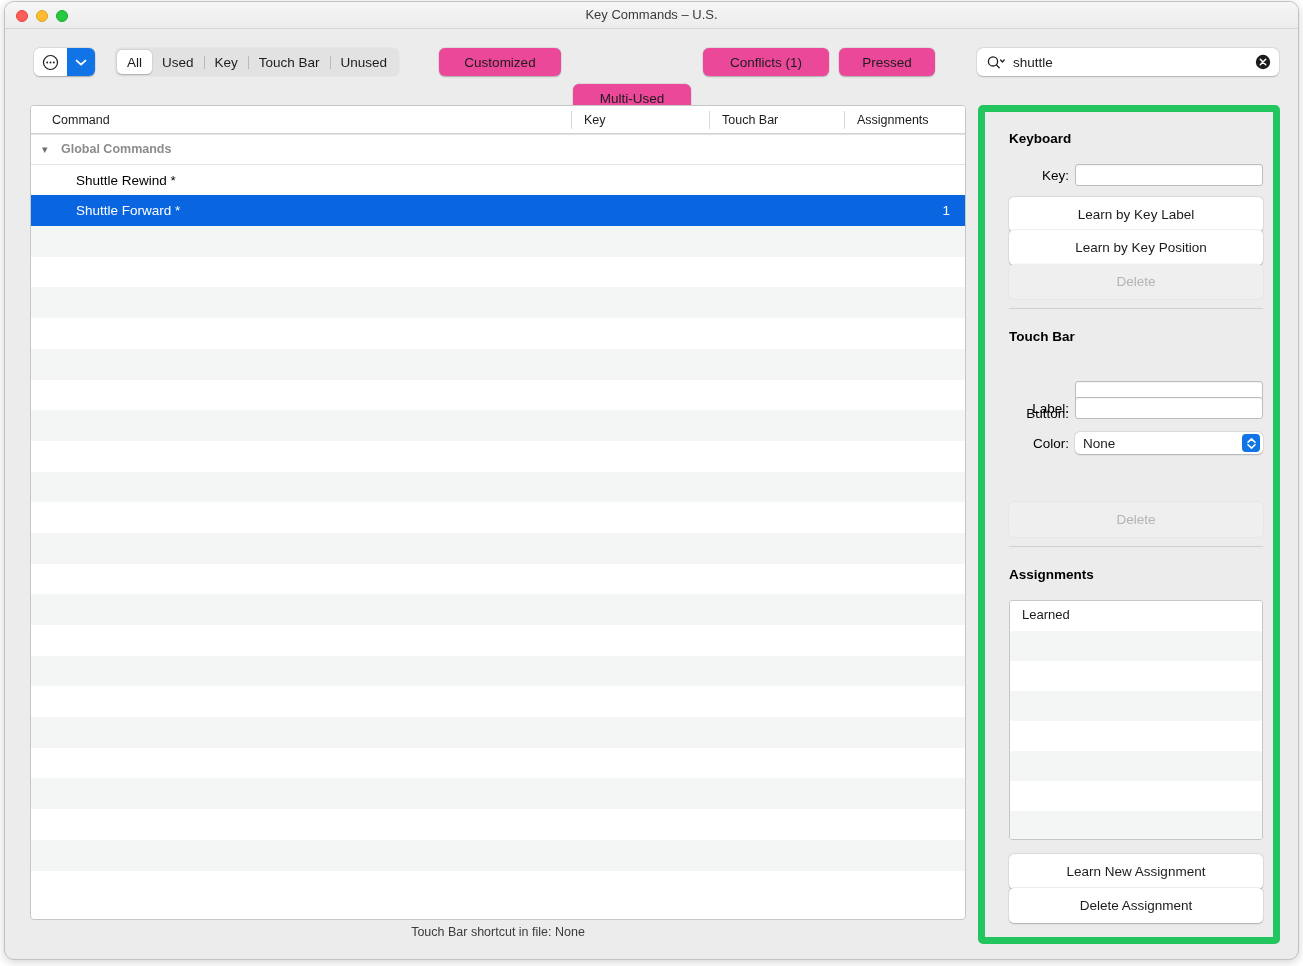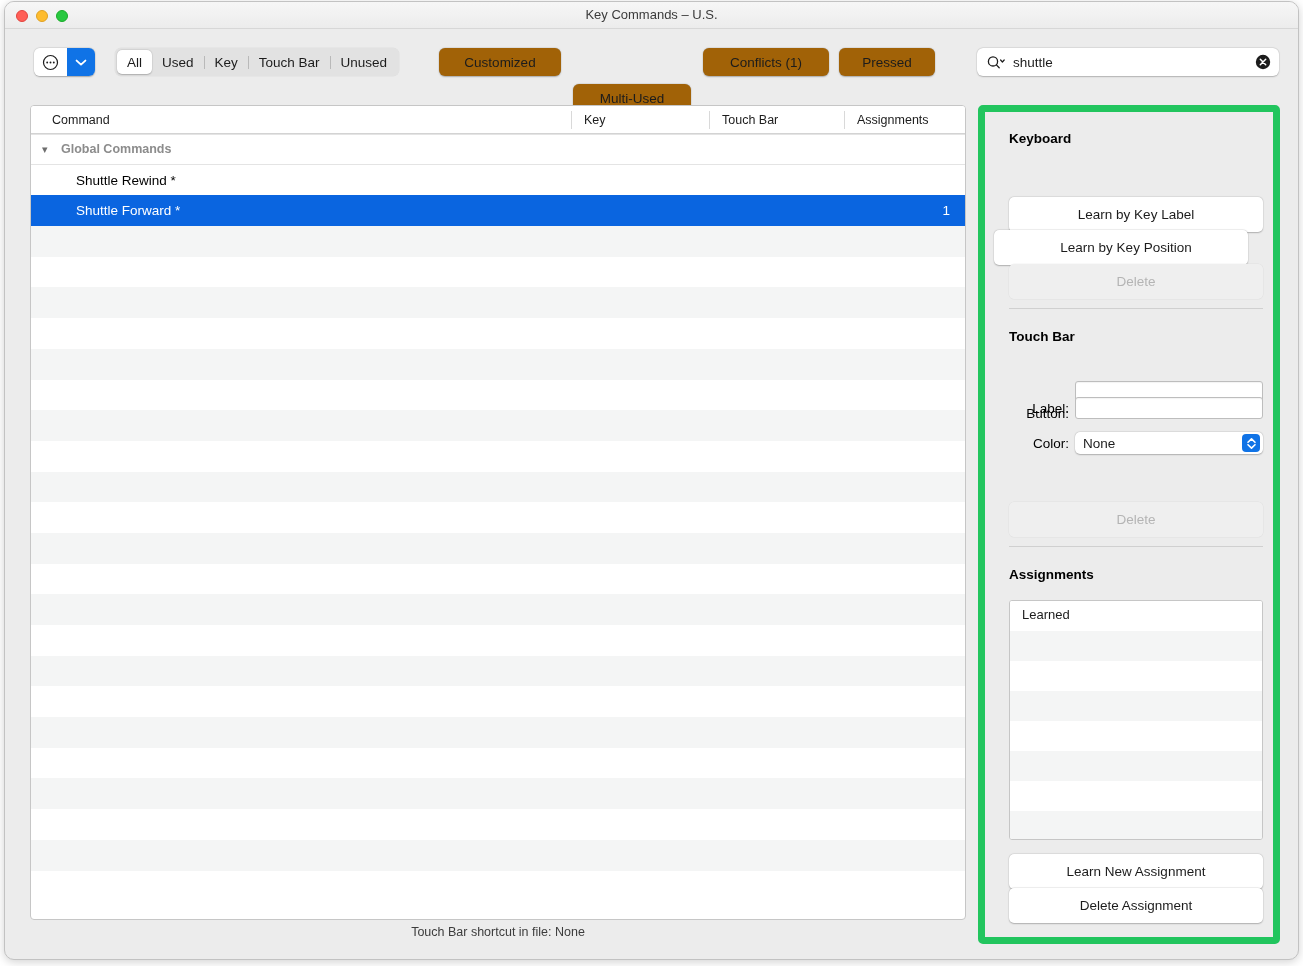--- a/index.html
+++ b/index.html
@@ -108,21 +108,21 @@
   }
   .seg-div {
     width: 1px; height: 13px;
     background: #b9b9b9;
   }
 
   .tbtn {
     position: absolute;
     top: 19px;
     height: 28px;
-    background: #a16207;
+    background: #ec4899;
     border-radius: 6px;
     display: flex; align-items: center; justify-content: center;
     padding: 0 16px;
     font-size: 13.5px;
     color: #1c1c1c;
     box-shadow: 0 0.5px 1.5px rgba(0,0,0,0.26), 0 0 0 0.5px rgba(0,0,0,0.05);
   }
   #btn-customized { left: 434px; width: 122px; }
   #btn-multiused  { left: 568px; width: 118px; margin-top: 36px; }
   #btn-conflicts  { left: 698px; width: 126px; }
@@ -431,23 +431,27 @@
           </div>
       </div>
     </div>
 
     <div id="status-text">Touch Bar shortcut in file: None</div>
 
     <div id="sidebar">
 
       <div class="sec-title" style="position:absolute;left:24px;top:19px;">Keyboard</div>
 
+      <div class="field-row" style="position:absolute;left:24px;top:52px;width:254px;">
+        <div class="field-label" style="width:60px;">Key:</div>
+        <div class="txtfield" style="width:188px;" title=""></div>
+      </div>
 
       <div class="sbtn" style="position:absolute;left:24px;top:85px;width:254px;">Learn by Key Label</div>
-      <div class="sbtn" style="position:absolute;left:9px;top:118px;width:254px;padding-left:10px;">Learn by Key Position</div>
+      <div class="sbtn" style="position:absolute;left:24px;top:118px;width:254px;padding-left:10px;">Learn by Key Position</div>
       <div class="sbtn disabled" style="position:absolute;left:24px;top:152px;width:254px;">Delete</div>
 
       <div class="hr" style="position:absolute;left:24px;top:196px;width:254px;"></div>
 
       <div class="sec-title" style="position:absolute;left:24px;top:217px;">Touch Bar</div>
 
       <div class="field-row" style="position:absolute;left:16px;top:250px;width:262px;">
         <div class="field-label" style="width:68px;margin-top:44px;">Button:</div>
         <div class="txtfield" style="width:188px;" title=""></div>
       </div>

